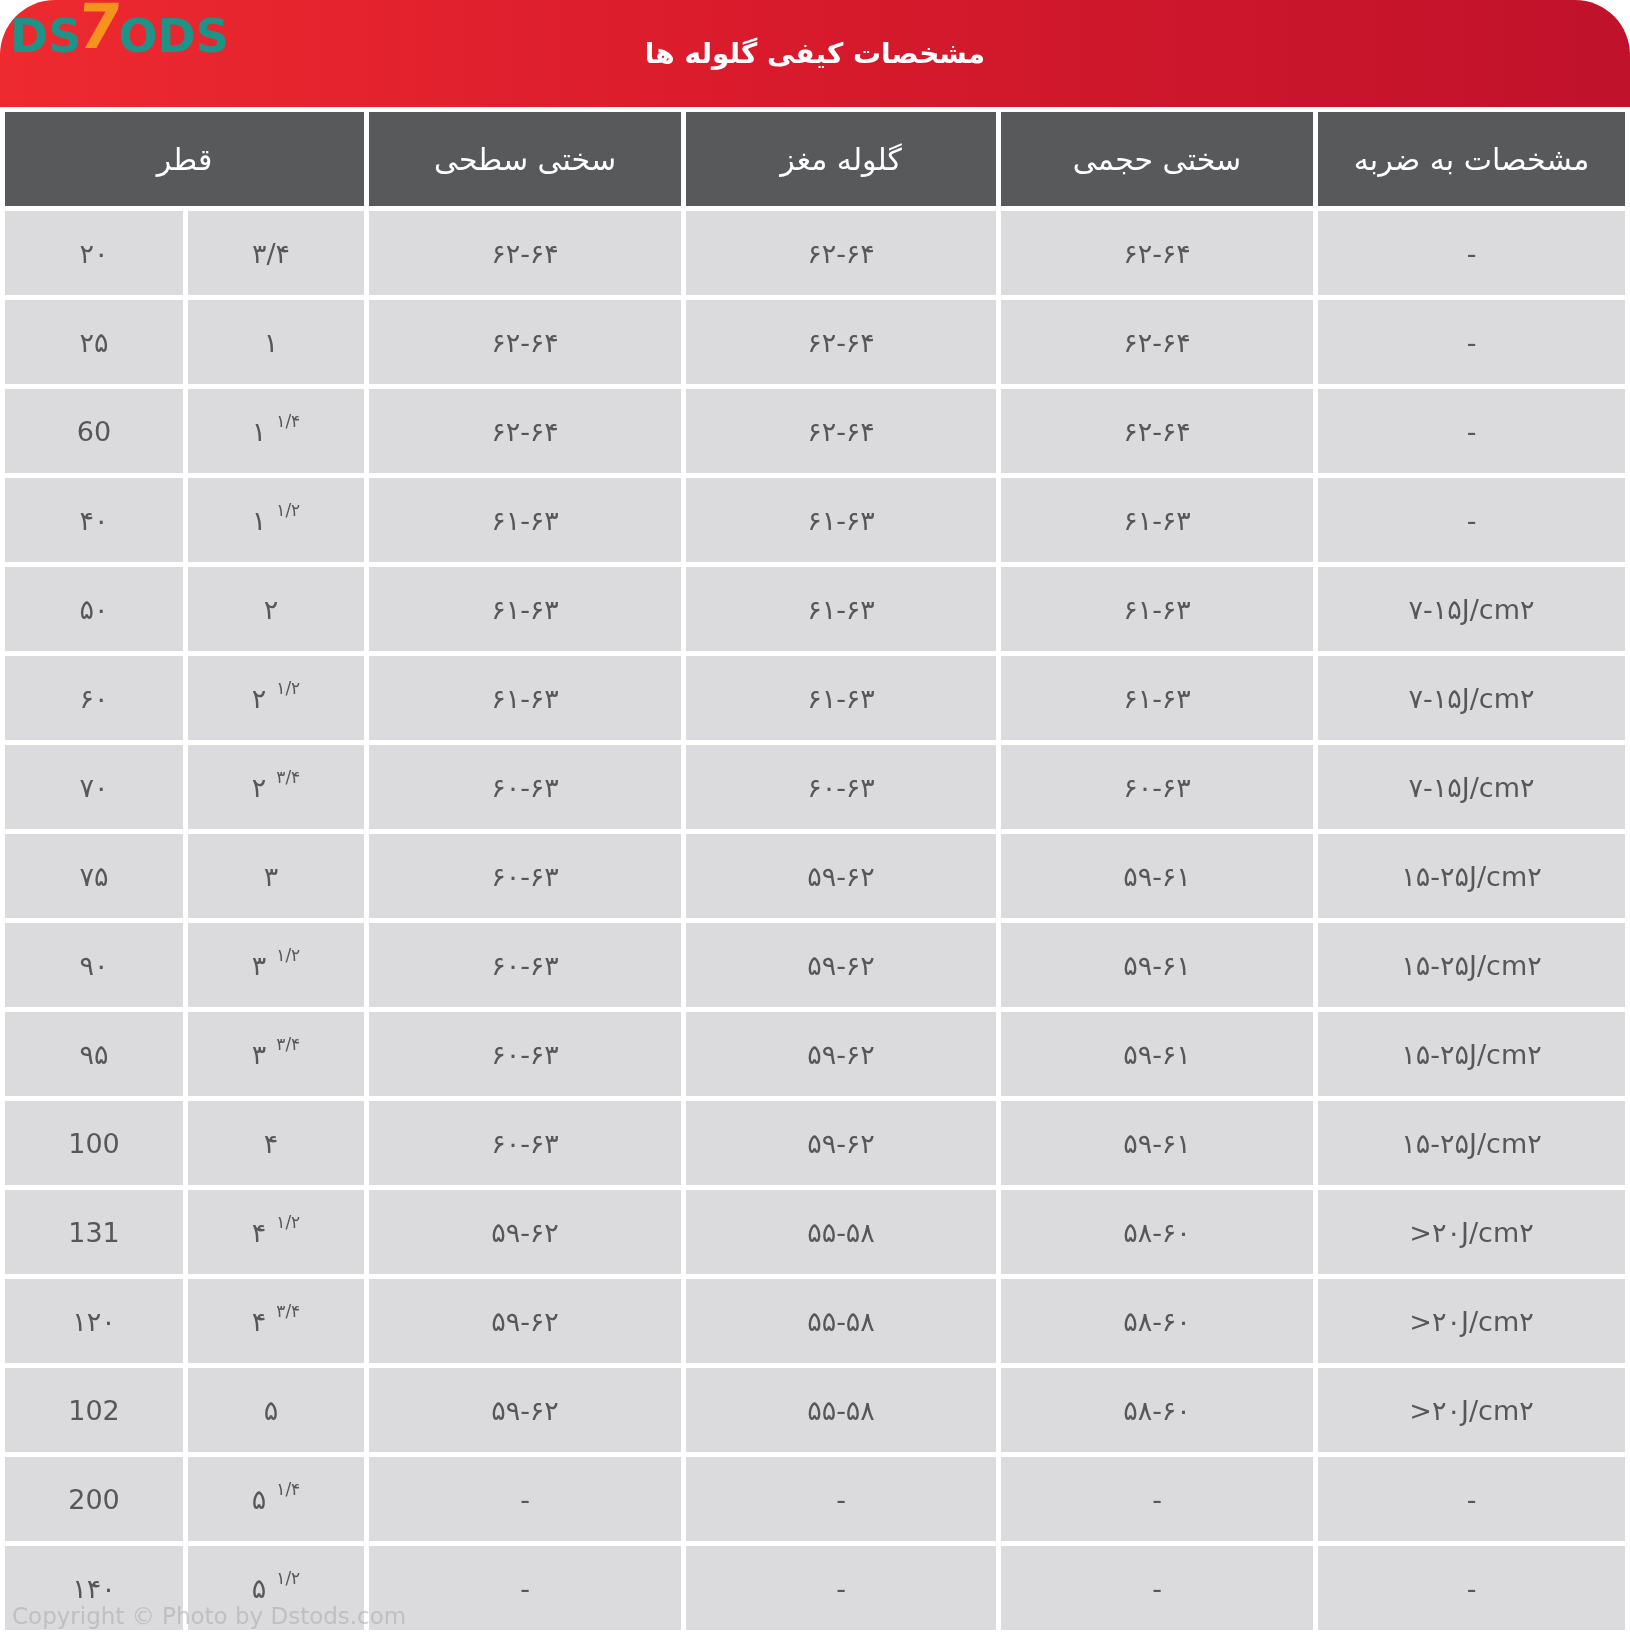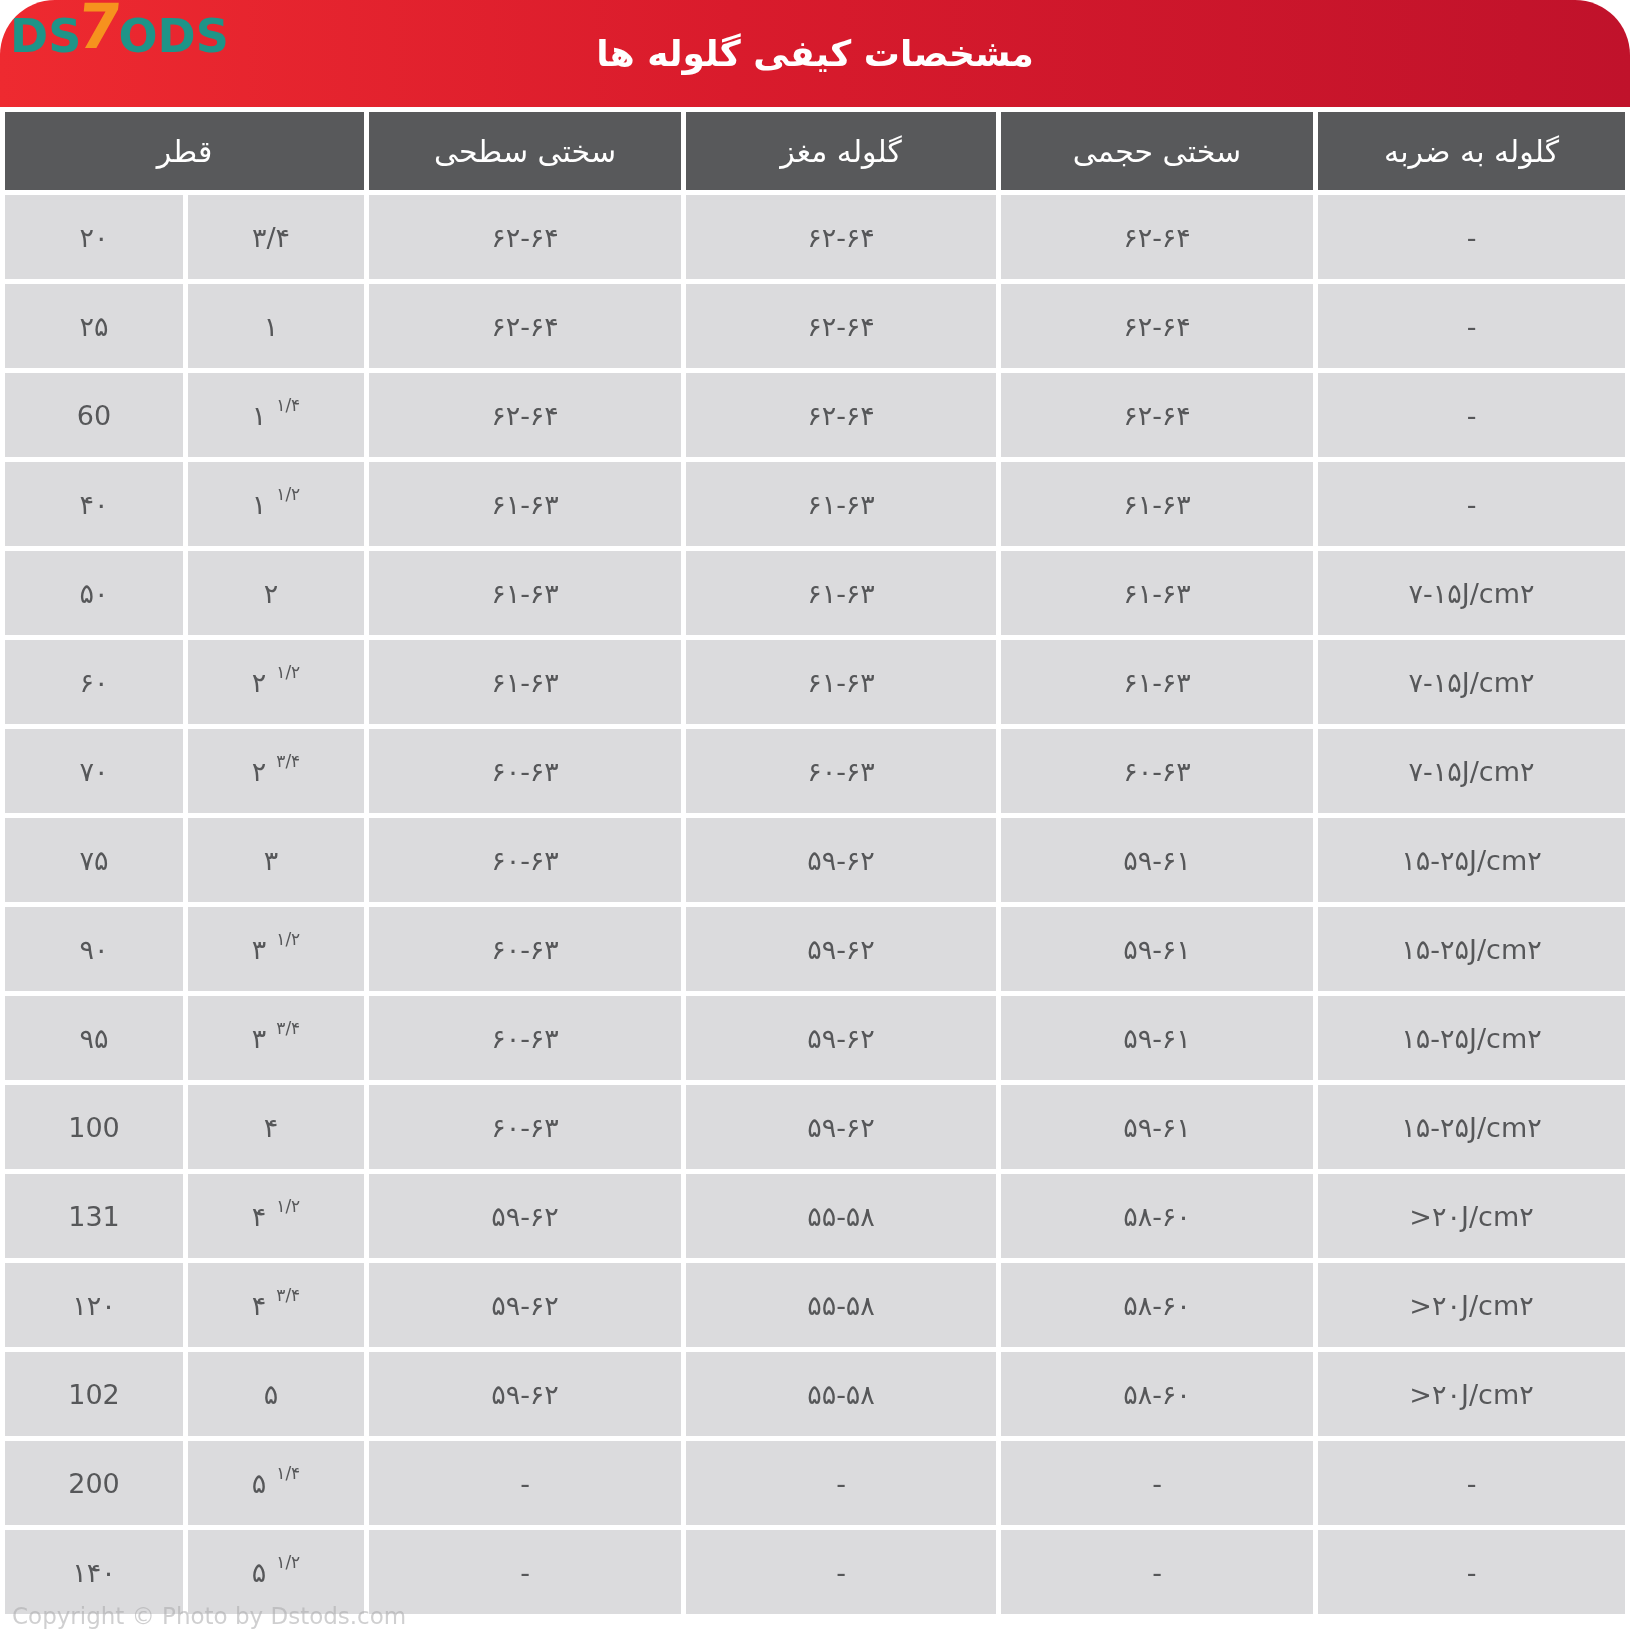--- a/index.html
+++ b/index.html
@@ -24,29 +24,29 @@
     position:absolute;left:10px;top:6px;height:60px;
     font-weight:bold;font-size:46px;line-height:60px;
     color:var(--logo_teal);letter-spacing:0px;white-space:nowrap;
     font-family:"DejaVu Sans",sans-serif;
   }
   .logo .logo-t{
     color:var(--logo_orange);font-size:62px;display:inline-block;
     transform:translateY(-4px) skewX(-6deg);margin:0 -3px;line-height:0;
   }
   .title{
-    margin:12px;color:var(--white);font-size:36px;font-weight:bold;direction:rtl;
+    margin:12px;color:var(--white);font-size:28px;font-weight:bold;direction:rtl;
   }
   table.spec-table{
     width:1630px;border-collapse:separate;border-spacing:5px 5px;
     table-layout:fixed;background:var(--white);
   }
   thead th{
     background:var(--header_bg);color:var(--white);
-    font-size:30px;font-weight:normal;height:78px;
+    font-size:30px;font-weight:normal;height:94px;
     text-align:center;vertical-align:middle;direction:rtl;
   }
   tbody td{
     background:var(--cell_bg);color:var(--cell_text);
     font-size:27px;height:84px;text-align:center;vertical-align:middle;
   }
   td.num{direction:ltr;unicode-bidi:bidi-override;}
   td.inch .frac{
     font-size:17px;position:relative;top:-14px;margin-left:10px;
   }
@@ -70,21 +70,21 @@
   <colgroup>
     <col style="width:307px">
       <col style="width:312px">
       <col style="width:310px">
     <col style="width:312px">
       <col style="width:176px">
       <col style="width:178px">
   </colgroup>
   <thead>
     <tr>
-      <th>گلوله به ضربه</th>
+      <th>مشخصات به ضربه</th>
       <th>سختی حجمی</th>
       <th>گلوله مغز</th>
       <th>سختی سطحی</th>
       <th colspan="2">قطر</th>
     </tr>
   </thead>
   <tbody id="rows">
   <tr>
     <td class="num">-</td>
     <td class="num">۶۲-۶۴</td>

